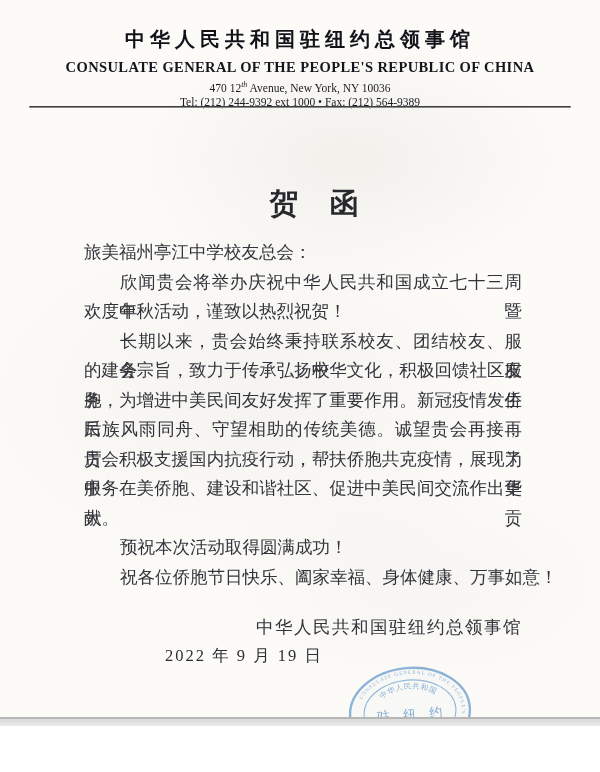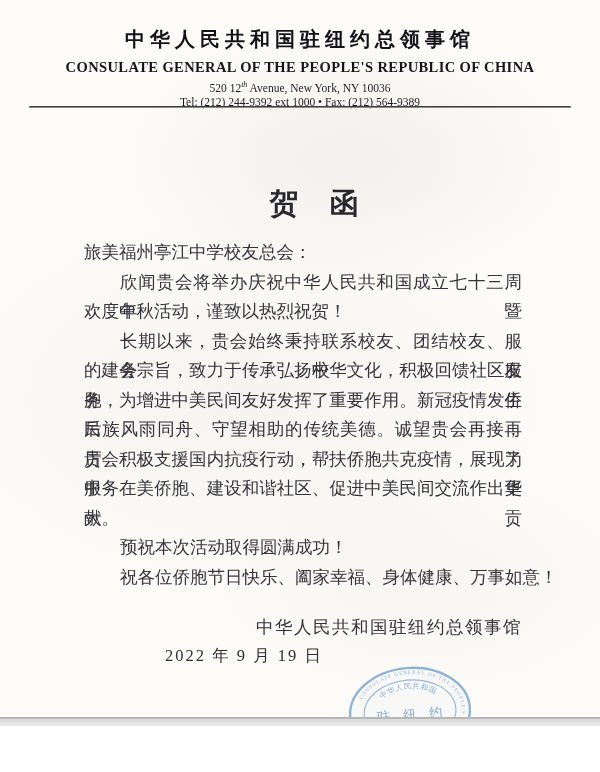--- a/index.html
+++ b/index.html
@@ -122,21 +122,21 @@
   }
 </style>
 </head>
 <body>
 
 <div class="page">
 
   <div class="letterhead">
     <div class="cn-name">中华人民共和国驻纽约总领事馆</div>
     <div class="en-name">CONSULATE GENERAL OF THE PEOPLE'S REPUBLIC OF CHINA</div>
-    <div class="address-line"><span>520 12</span><sup>th</sup><span> Avenue, New York, NY 10036</span></div>
+    <div class="address-line"><span>470 12</span><sup>th</sup><span> Avenue, New York, NY 10036</span></div>
     <div class="contact-line">Tel: (212) 244-9392 ext 1000  •  Fax: (212) 564-9389</div>
   </div>
 
   <div class="header-divider"></div>
 
   <div class="letter-title">贺 函</div>
 
   <div class="letter-body">
     <div class="salutation">旅美福州亭江中学校友总会：</div>
     <div class="body-line indent justify">欣闻贵会将举办庆祝中华人民共和国成立七十三周年暨</div>

